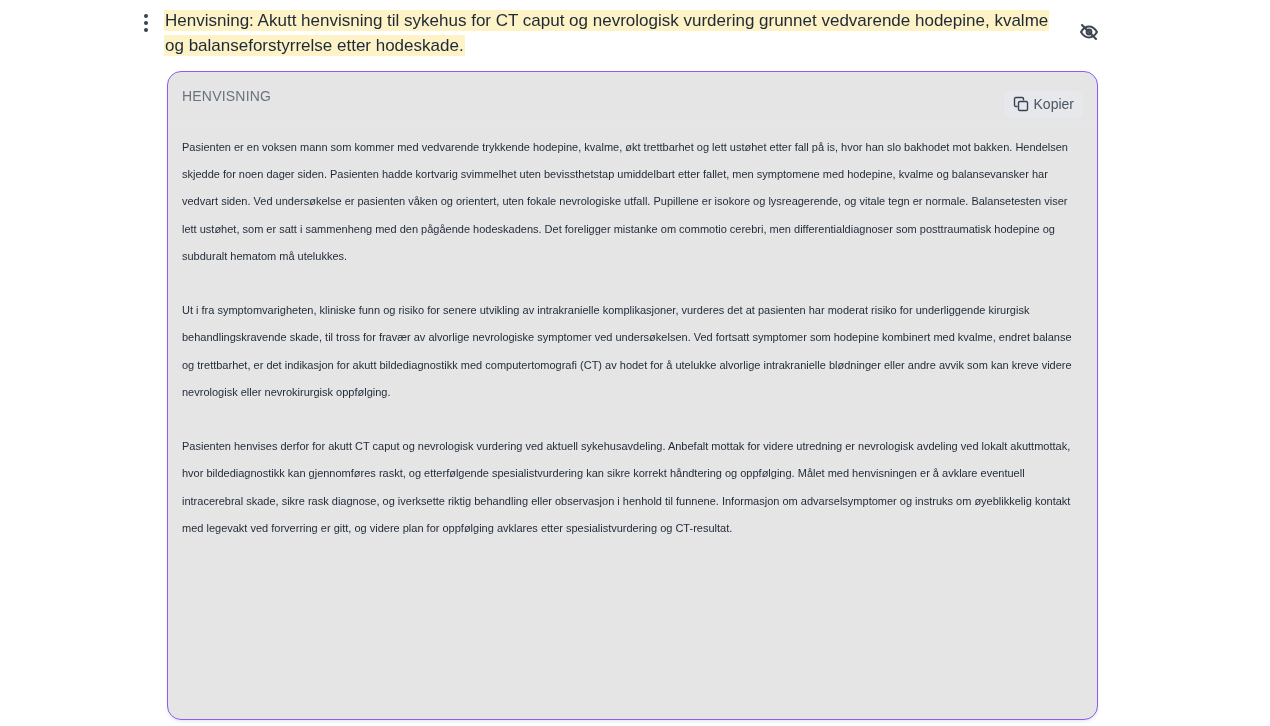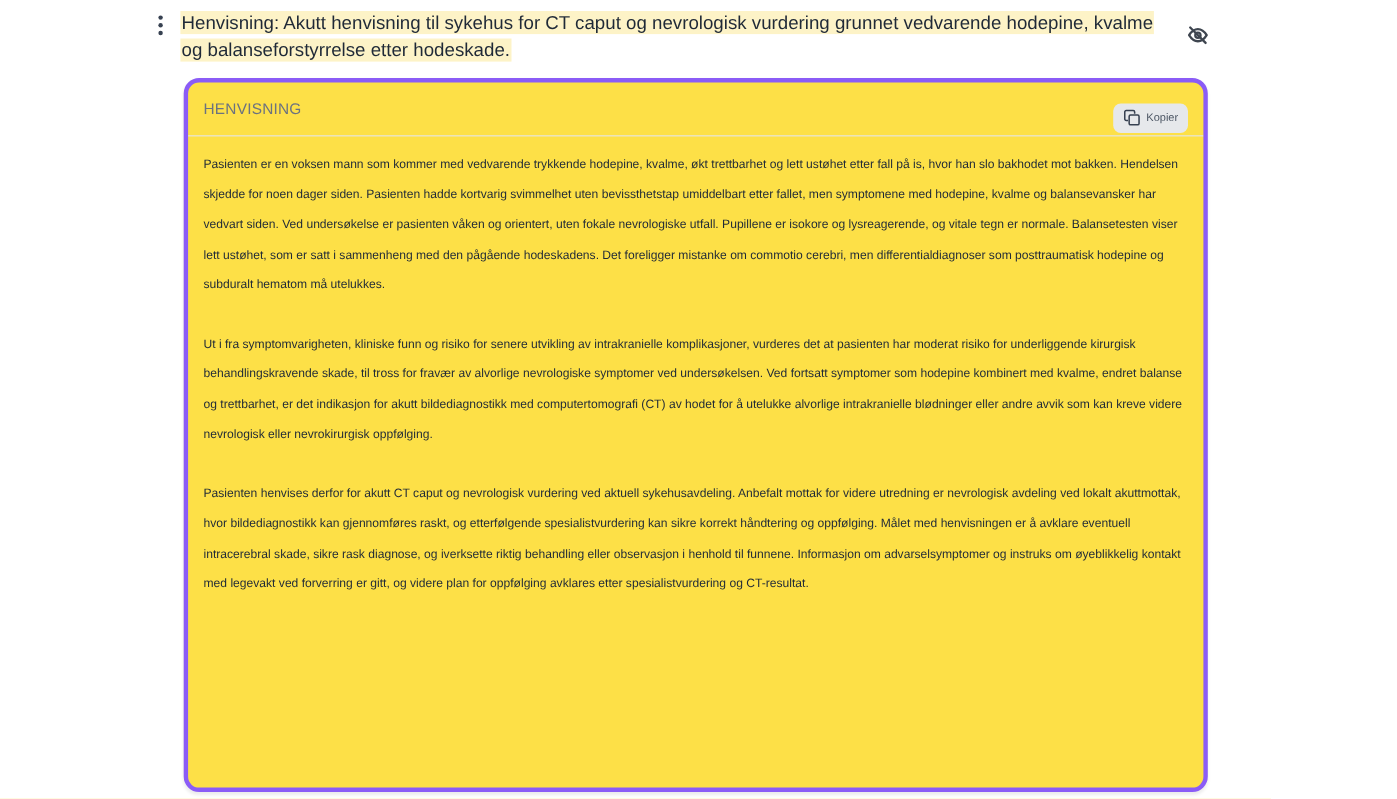--- a/index.html
+++ b/index.html
@@ -35,40 +35,40 @@
       box-decoration-break: clone;
     }
 
     .eye-toggle {
       position: absolute; left: 1079px; top: 23px; width: 20px; height: 18px;
       cursor: pointer;
     }
 
     .card {
       position: absolute; left: 167px; top: 71px; width: 931px; height: 649px;
-      background: #fde047;
-      border: 4px solid #8b5cf6;
+      background: #e5e5e5;
+      border: 1px solid #8b5cf6;
       border-radius: 14px;
       box-shadow: 0 2px 3px rgba(0,0,0,0.08);
       overflow: hidden;
     }
     .card-header {
       height: 49px;
       border-bottom: 1px solid #e3e6ea;
       display: flex; align-items: center; justify-content: space-between;
       padding: 0 14px 0 14px;
     }
     .card-label {
       font-size: 14px; letter-spacing: 0.2px; color: #6b7280;
     }
     .copy-btn {
       display: flex; align-items: center; gap: 5px;
       height: 27px; padding: 0 9px 0 9px;
       background: #e6e8eb; border-radius: 7px;
-      font-size: 10px; color: #4b5563;
+      font-size: 14px; color: #4b5563;
       cursor: pointer;
       margin-top: 16px;
     }
     .copy-btn svg { display: block; }
 
     .card-body {
       padding: 13px 14px 0 14px;
       font-size: 11px; line-height: 27.2px; color: #1f2937;
     }
     .card-body p { margin-bottom: 27.2px; }

